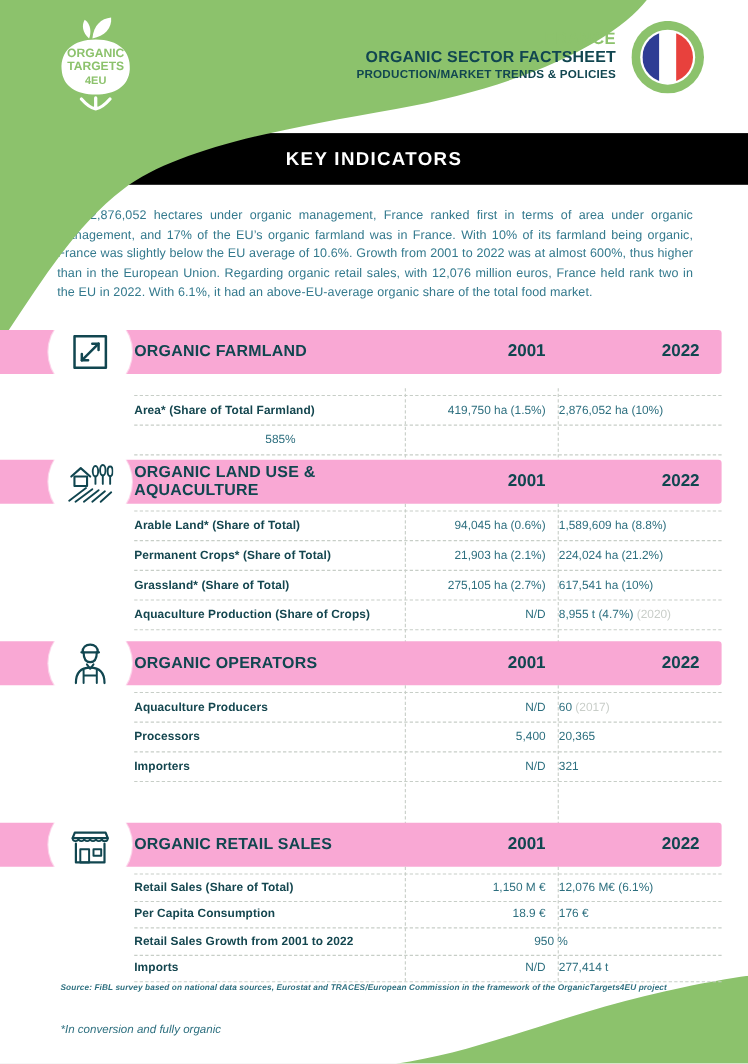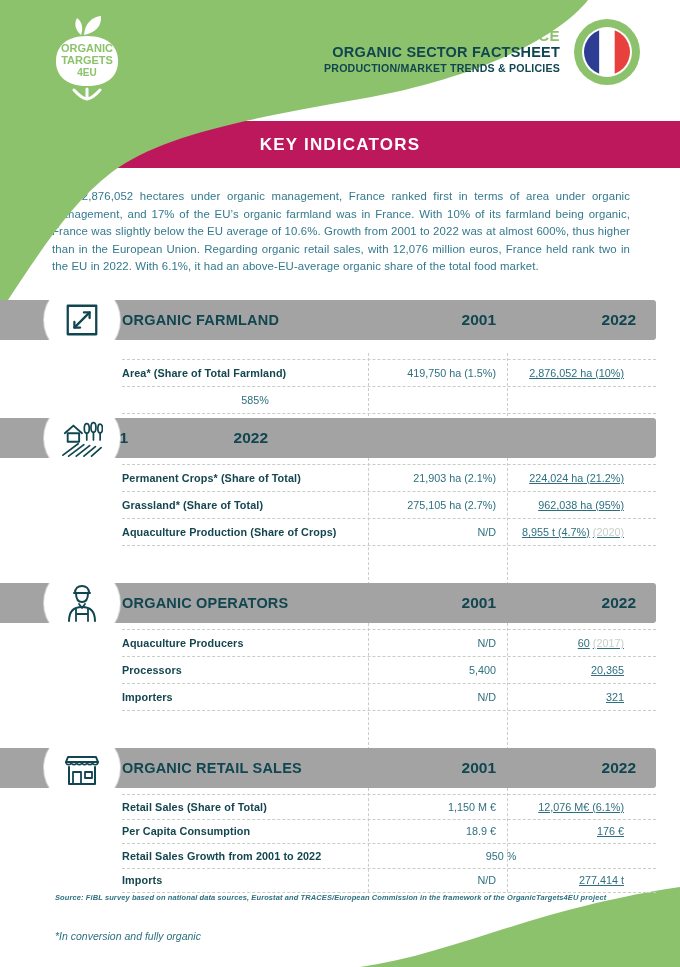--- a/index.html
+++ b/index.html
@@ -3,58 +3,58 @@
 <meta charset="utf-8">
 <style>
   * { margin:0; padding:0; box-sizing:border-box; }
   body { background:#e8e8e8; font-family:"Liberation Sans", sans-serif; }
   .page { position:relative; width:680px; height:967px; background:#ffffff; overflow:hidden; margin:0 auto; }
 
   
   .blob-top { position:absolute; left:0; top:0; width:600px; height:300px; z-index:3; pointer-events:none; }
   .swoosh-bottom { position:absolute; right:0; bottom:0; width:320px; height:80px; z-index:1; pointer-events:none; }
 
-  .teal-band { position:absolute; left:0; top:121px; width:680px; height:47px; background:#be185d; z-index:2;
-               display:flex; align-items:center; justify-content:center; }
+  .teal-band { position:absolute; left:0; top:121px; width:680px; height:47px; background:#000000; z-index:2;
+               display:flex; align-items:center; justify-content:center;text-decoration:underline; }
   .teal-band .t { color:#ffffff; font-weight:bold; font-size:17px; letter-spacing:1.2px; }
 
   
   .logo { position:absolute; left:52px; top:15px; z-index:4; }
 
   
   .hdr { position:absolute; top:27px; right:120px; width:330px; text-align:right; z-index:4; }
   .hdr .country { color:#8cc26c; font-weight:bold; font-size:15px; letter-spacing:.4px; line-height:17px; }
   .hdr .title   { color:#114650; font-weight:bold; font-size:14.5px; letter-spacing:.2px; line-height:17px; }
   .hdr .subtitle{ color:#114650; font-weight:bold; font-size:10.6px; letter-spacing:.2px; line-height:14px; }
   .flag-badge { position:absolute; top:19px; right:40px; width:66px; height:66px; z-index:4; }
 
   
   .intro { position:absolute; left:52px; top:188px; width:578px; color:#33798d; font-size:11.4px;
            line-height:17.6px; text-align:justify; letter-spacing:.1px; z-index:2; }
 
   
   .section { position:absolute; left:0; width:680px; z-index:2; }
-  .band { position:absolute; left:0; top:0; width:656px; height:40px; background:#a3a3a3; border-radius:0 3px 3px 0;
+  .band { position:absolute; left:0; top:0; width:656px; height:40px; background:#f9a8d4; border-radius:0 3px 3px 0;
           display:flex; align-items:center; }
   .band .stitle { margin-left:122px; flex:1; color:#114650; font-weight:bold; font-size:14.5px; letter-spacing:.2px; }
   .band .yr1 { width:140px; text-align:right; padding-right:12px; color:#114650; font-weight:bold; font-size:15.5px; }
   .band .yr2 { width:148px; text-align:right; padding-right:20px; color:#114650; font-weight:bold; font-size:15.5px; }
 
   .icon-circle { position:absolute; left:44px; top:-18px; width:76px; height:76px; background:#ffffff; border-radius:50%;
                  display:flex; align-items:center; justify-content:center; box-shadow:0 0 0 1px rgba(255,255,255,.5); }
 
   .tbody { position:absolute; left:0; top:40px; width:656px; }
   .vline { position:absolute; top:0; bottom:0; width:0; border-left:1px dashed #c7cec7; }
   .vline.v1 { left:368px; } .vline.v2 { left:507px; }
   .rows { margin:6px 0 0 122px; width:534px; border-top:1px dashed #c7cec7; }
   .row { display:flex; align-items:center; height:27px; border-bottom:1px dashed #c7cec7; }
   .s4 .row { height:24.5px; }
   .row .lbl { flex:1; color:#14464f; font-weight:bold; font-size:10.8px; letter-spacing:.1px; }
   .row .v1 { width:140px; text-align:right; padding-right:12px; color:#2d6f7f; font-size:10.8px; }
-  .row .v2 { width:148px; text-align:right; padding-right:32px; color:#2d6f7f; font-size:10.8px;text-decoration:underline; }
+  .row .v2 { width:148px; text-align:left; padding-right:32px; color:#2d6f7f; font-size:10.8px; }
   .row .vspan { width:288px; text-align:center; padding-right:22px; color:#2d6f7f; font-size:10.8px; }
   .note { color:#c9cec9; margin-left:3px; }
   .note:empty { margin-left:0; }
 
   .sec1 { top:300px; } .sec1 .tbody { height:78px;margin-top:13px; }
   .sec2 { top:418px; } .sec2 .tbody { height:127px; }
   .sec3 { top:583px; } .sec3 .tbody { height:127px; }
   .sec4 { top:748px; } .sec4 .tbody { height:104px; }
 
   
@@ -133,20 +133,21 @@
         </div>
         <div class="row">
           <span class="vspan">585%</span>
         </div>
       </div>
     </div>
   </div>
 
   <div class="section sec2">
     <div class="band">
+      <span class="stitle">ORGANIC LAND USE &amp; AQUACULTURE</span>
       <span class="yr1">2001</span>
       <span class="yr2">2022</span>
     </div>
     <div class="icon-circle">
       <svg class="icon-svg" width="42" height="40" viewBox="0 0 44 40">
         <path d="M4,15 L13,7 L22,15" stroke-width="2"></path>
         <rect x="7" y="15" width="12" height="9" stroke-width="2"></rect>
         <ellipse cx="27" cy="10" rx="2.6" ry="5" stroke-width="1.8"></ellipse>
         <ellipse cx="34" cy="9" rx="2.6" ry="5" stroke-width="1.8"></ellipse>
         <ellipse cx="41" cy="10" rx="2.4" ry="4.6" stroke-width="1.8"></ellipse>
@@ -154,28 +155,33 @@
         <line x1="34" y1="14" x2="34" y2="22" stroke-width="1.8"></line>
         <line x1="41" y1="15" x2="41" y2="22" stroke-width="1.8"></line>
         <path d="M2,38 L18,26 M8,39 L24,27 M16,39 L30,28 M24,39 L36,29 M32,39 L42,30" stroke-width="1.8"></path>
       </svg>
     </div>
     <div class="tbody">
       <div class="vline v1"></div>
       <div class="vline v2"></div>
       <div class="rows">
         <div class="row">
+          <span class="lbl">Arable Land* (Share of Total)</span>
+          <span class="v1">94,045 ha (0.6%)</span>
+          <span class="v2">1,589,609 ha (8.8%)</span>
+        </div>
+        <div class="row">
           <span class="lbl">Permanent Crops* (Share of Total)</span>
           <span class="v1">21,903 ha (2.1%)</span>
           <span class="v2"><span>224,024 ha (21.2%)</span><span class="note"></span></span>
         </div>
         <div class="row">
           <span class="lbl">Grassland* (Share of Total)</span>
           <span class="v1">275,105 ha (2.7%)</span>
-          <span class="v2">962,038 ha (95%)</span>
+          <span class="v2">617,541 ha (10%)</span>
         </div>
         <div class="row">
           <span class="lbl">Aquaculture Production (Share of Crops)</span>
           <span class="v1">N/D</span>
           <span class="v2"><span>8,955 t (4.7%)</span><span class="note">(2020)</span></span>
         </div>
       </div>
     </div>
   </div>
 

